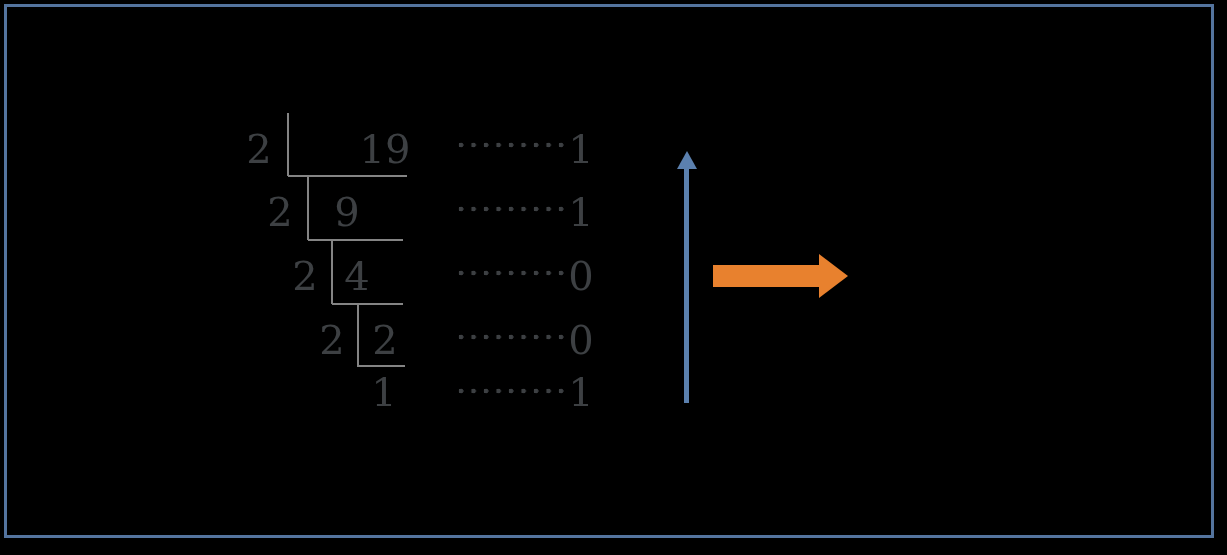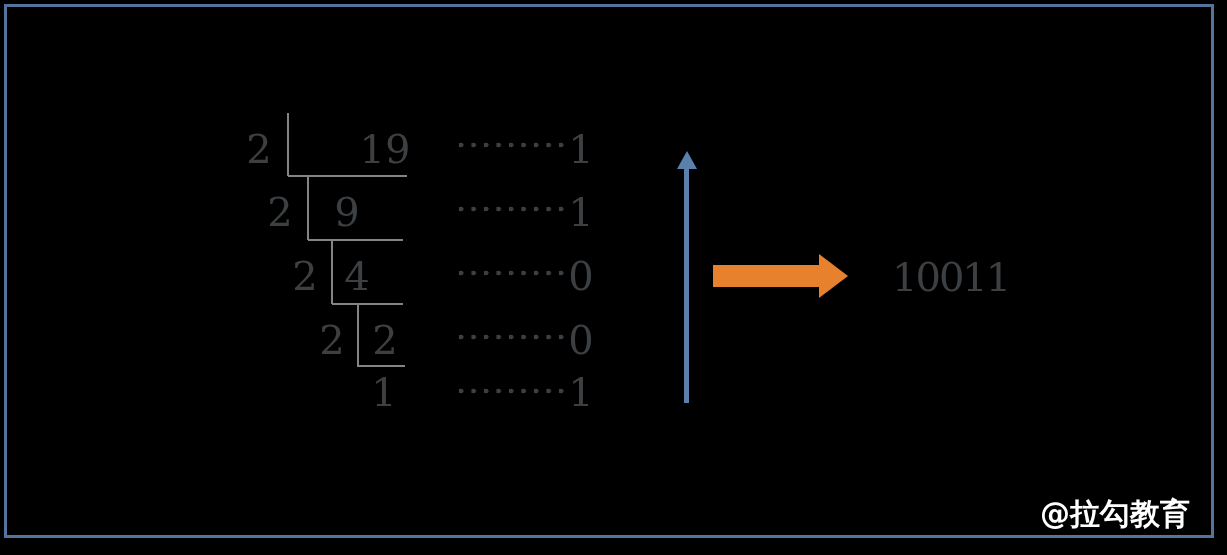--- a/index.html
+++ b/index.html
@@ -164,17 +164,15 @@
   <div>
     <div class="up-arrow-head"></div>
     <div class="up-arrow-shaft"></div>
   </div>
 
   <div>
     <div class="right-arrow-shaft"></div>
     <div class="right-arrow-head"></div>
   </div>
 
-  <span class="result">10011</span>
 
-  <span class="watermark">@拉勾教育</span>
 
 </div>
 
 </body></html>

